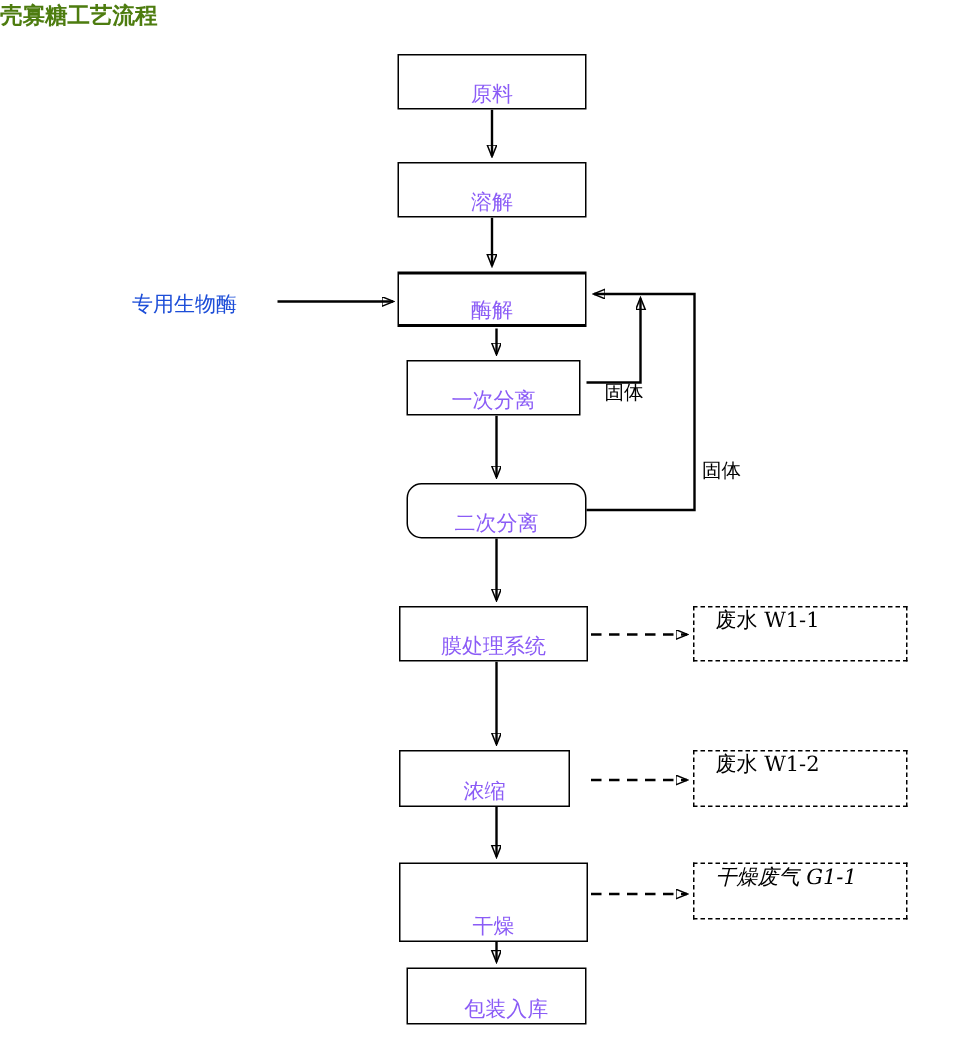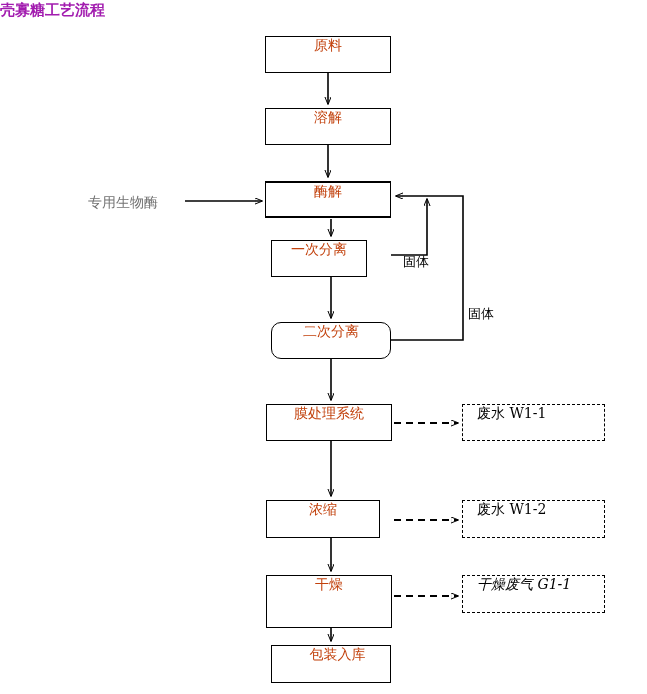--- a/index.html
+++ b/index.html
@@ -14,34 +14,34 @@
     background: #ffffff;
     font-family: "DejaVu Serif", "Liberation Serif", serif;
     overflow: hidden;
   }
   #title {
     position: absolute;
     left: 0px;
     top: 1px;
     font-size: 15px;
     font-weight: bold;
-    color: #a21caf;
+    color: #4d7c0f;
     letter-spacing: 0px;
     white-space: nowrap;
   }
   .node {
     position: absolute;
     box-sizing: border-box;
     border: 1px solid #000000;
     background: #ffffff;
     display: flex;
-    align-items: flex-start;
+    align-items: flex-end;
     justify-content: center;
     font-size: 14px;
-    color: #c2410c;
+    color: #8b5cf6;
     white-space: nowrap;
   }
   .node.bold-edge {
     border-top-width: 2px;
     border-bottom-width: 2px;
   }
   .waste {
     position: absolute;
     box-sizing: border-box;
     border: 1.5px dashed #000000;
@@ -56,21 +56,21 @@
   }
   .edge-label {
     position: absolute;
     font-size: 13px;
     color: #000000;
     white-space: nowrap;
   }
   .side-label {
     position: absolute;
     font-size: 14px;
-    color: #737373;
+    color: #1d4ed8;
     white-space: nowrap;
   }
   svg.wires {
     position: absolute;
     left: 0;
     top: 0;
     width: 647px;
     height: 694px;
     pointer-events: none;
   }
@@ -121,21 +121,21 @@
   </div>
 
   <div class="node" style="left:265px;top:108px;width:126px;height:37px;">
     <span>溶解</span>
   </div>
 
   <div class="node bold-edge" style="left:265px;top:181px;width:126px;height:37px;">
     <span>酶解</span>
   </div>
 
-  <div class="node" style="left:271px;top:240px;width:96px;height:37px;">
+  <div class="node" style="left:271px;top:240px;width:116px;height:37px;">
     <span>一次分离</span>
   </div>
 
   <div class="node" style="left:271px;top:322px;width:120px;height:37px;border-radius:10px;">
     <span>二次分离</span>
   </div>
 
   <div class="node" style="left:266px;top:404px;width:126px;height:37px;">
     <span>膜处理系统</span>
   </div>

